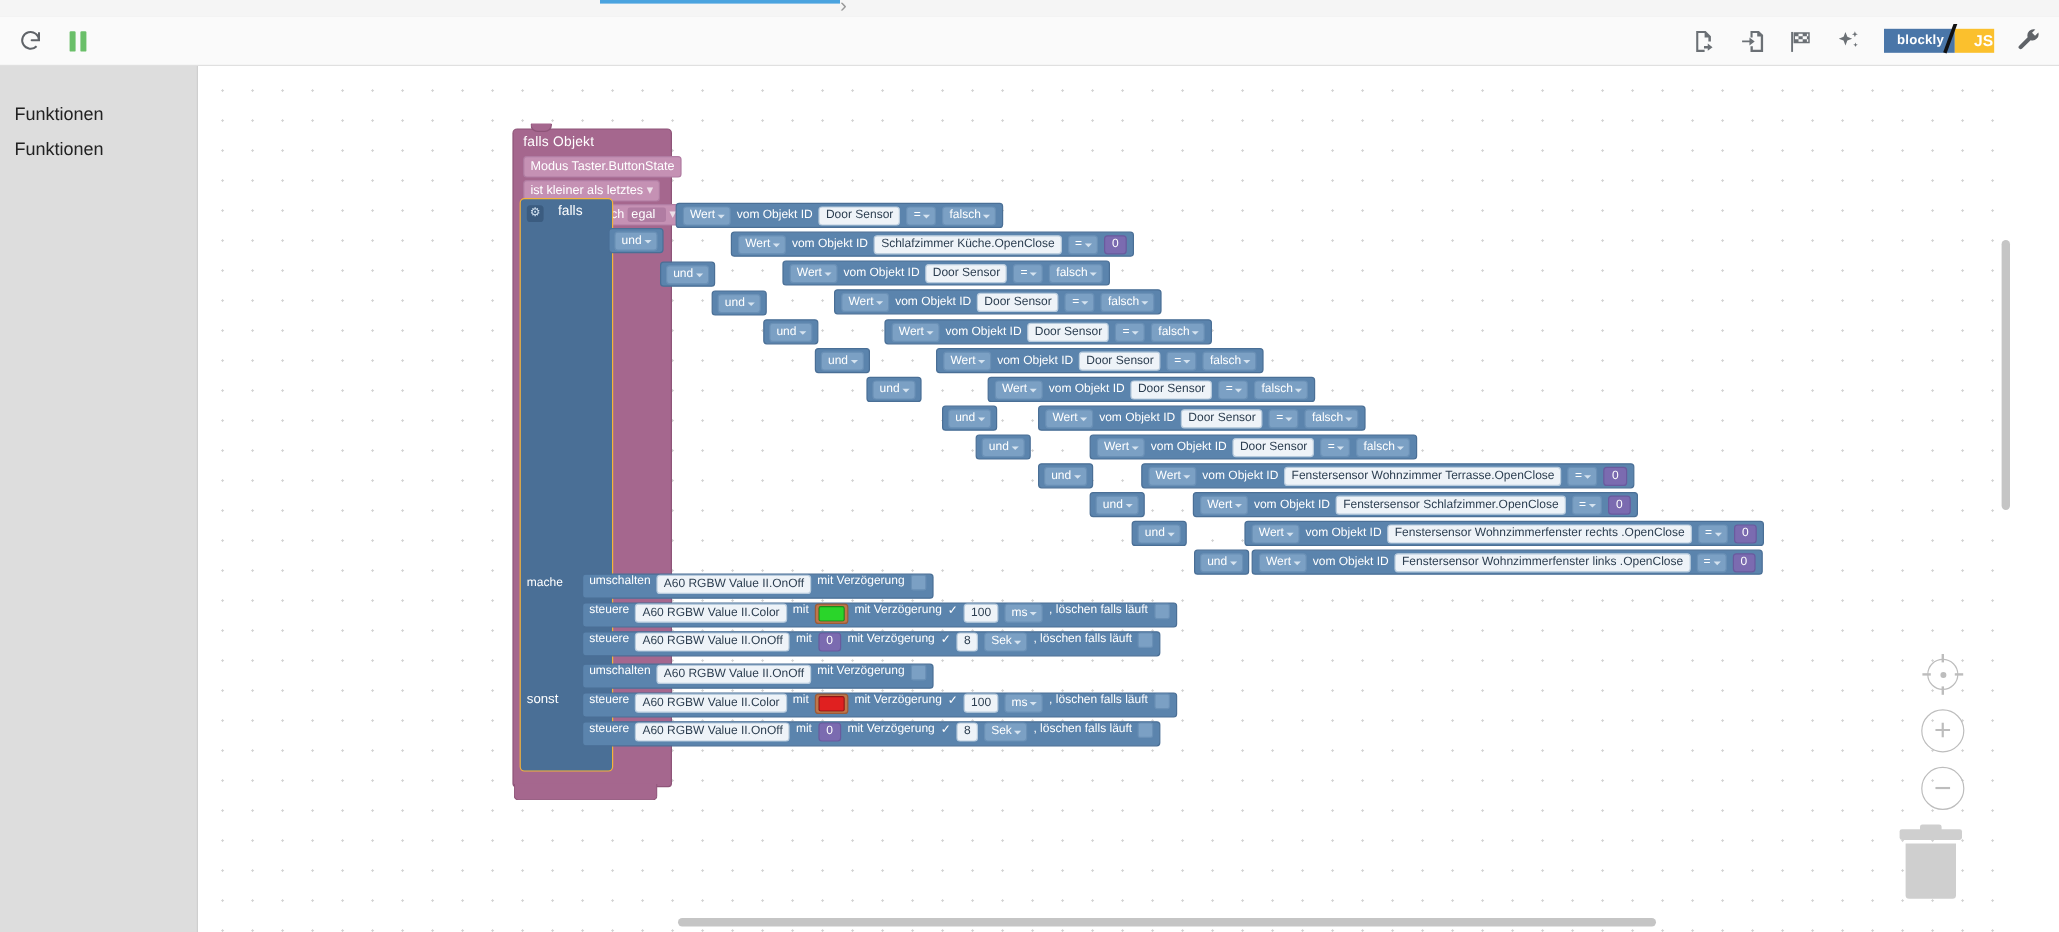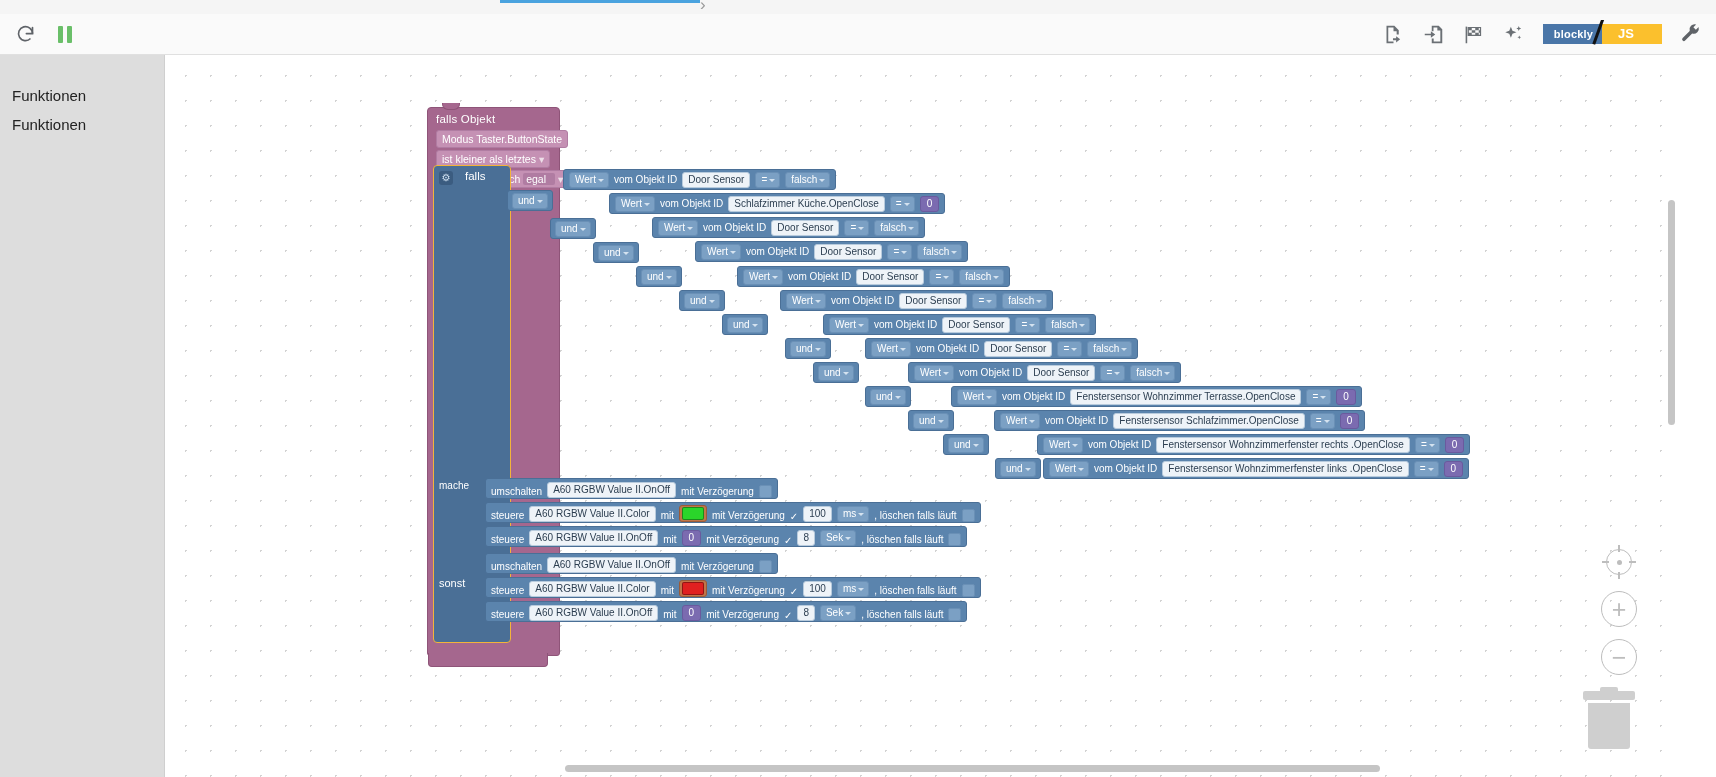--- a/index.html
+++ b/index.html
@@ -22,21 +22,21 @@
   .tb-right{position:absolute;right:14px;top:0;height:40px;display:flex;align-items:center;gap:18px;}
   .ticon{width:22px;height:22px;display:flex;align-items:center;justify-content:center;cursor:pointer;color:#6b7075;}
   .ticon svg{display:block;}
 
   .reload{width:22px;height:22px;color:#5f6368;}
   .pause{display:flex;gap:4px;}
   .pause i{display:block;width:5px;height:17px;background:#6abf69;border-radius:1px;}
 
   .toggle{display:flex;align-items:center;height:28px;border-radius:2px;overflow:hidden;position:relative;cursor:pointer;}
   .toggle .tab-bl{background:#4a76a8;color:#fff;font-size:11px;font-weight:bold;padding:3px 9px 3px 11px;line-height:14px;letter-spacing:.2px;}
-  .toggle .tab-js{background:#fbc02d;color:#fff;font-size:13px;font-weight:bold;padding:2px 28px 2px 16px;line-height:16px;}
+  .toggle .tab-js{background:#fbc02d;color:#fff;font-size:13px;font-weight:bold;padding:2px 1px 2px 16px;line-height:16px;}
   .toggle .slash{position:absolute;left:54px;top:-3px;width:3px;height:28px;background:#111;transform:rotate(20deg);}
   .toggle .notch{position:absolute;left:-5px;top:4px;width:0;height:0;border-top:6px solid transparent;border-bottom:6px solid transparent;border-right:6px solid #4a76a8;}
 
   
   .palette{position:absolute;left:0;top:55px;width:165px;height:722px;background:#ddd;border-right:1px solid #cfcfcf;padding-top:8px;box-sizing:border-box;}
   .pal-item{font-size:15px;color:#222;padding:2px 0 2px 12px;line-height:25px;cursor:pointer;}
   .pal-sep{height:9px;}
 
   
   .workspace{position:absolute;left:165px;top:55px;width:1516px;height:722px;background:#fff;overflow:hidden;
@@ -97,21 +97,21 @@
   .drop{background:#7ba0c4;border:1px solid #6a90b6;border-radius:3px;color:#fff;font-size:10px;padding:1px 12px 1px 5px;line-height:12px;position:relative;}
   .drop::after{content:"";position:absolute;right:4px;top:6px;border-left:3px solid transparent;border-right:3px solid transparent;border-top:3px solid #d4e2ef;}
   .fld{background:#eef3f8;border:1px solid #b8cbdd;border-radius:3px;color:#2c3e50;font-size:10px;padding:1px 5px;line-height:12px;}
   .txt{color:#fff;font-size:10px;line-height:12px;}
   .num{background:#7b6bb0;border:1px solid #6a5a9e;border-radius:3px;color:#fff;font-size:10px;padding:1px 6px;line-height:12px;}
   .chk{color:#fff;font-size:10px;}
   .swatch{width:20px;height:11px;border-radius:2px;border:1px solid rgba(0,0,0,.35);display:inline-block;}
   .swatchwrap{background:#c0764a;border:1px solid #9a5b38;border-radius:3px;padding:1px 2px;display:flex;align-items:center;}
   .pill-empty{width:11px;height:11px;background:#7ba0c4;border:1px solid #6a90b6;border-radius:2px;display:inline-block;}
 
-  .actrow{position:absolute;height:19px;background:#5b84ad;border:1px solid #4a6f96;border-radius:3px;display:flex;align-items:flex-end;padding:0 5px;gap:5px;white-space:nowrap;}
+  .actrow{position:absolute;height:19px;background:#5b84ad;border:1px solid #4a6f96;border-radius:3px;display:flex;align-items:flex-start;padding:0 5px;gap:5px;white-space:nowrap;}
 </style>
 </head>
 <body>
 
 <div class="app">
 
   <div class="topstrip">
     <div class="tabline"></div>
     <div class="tabarrow">›</div>
   </div>

